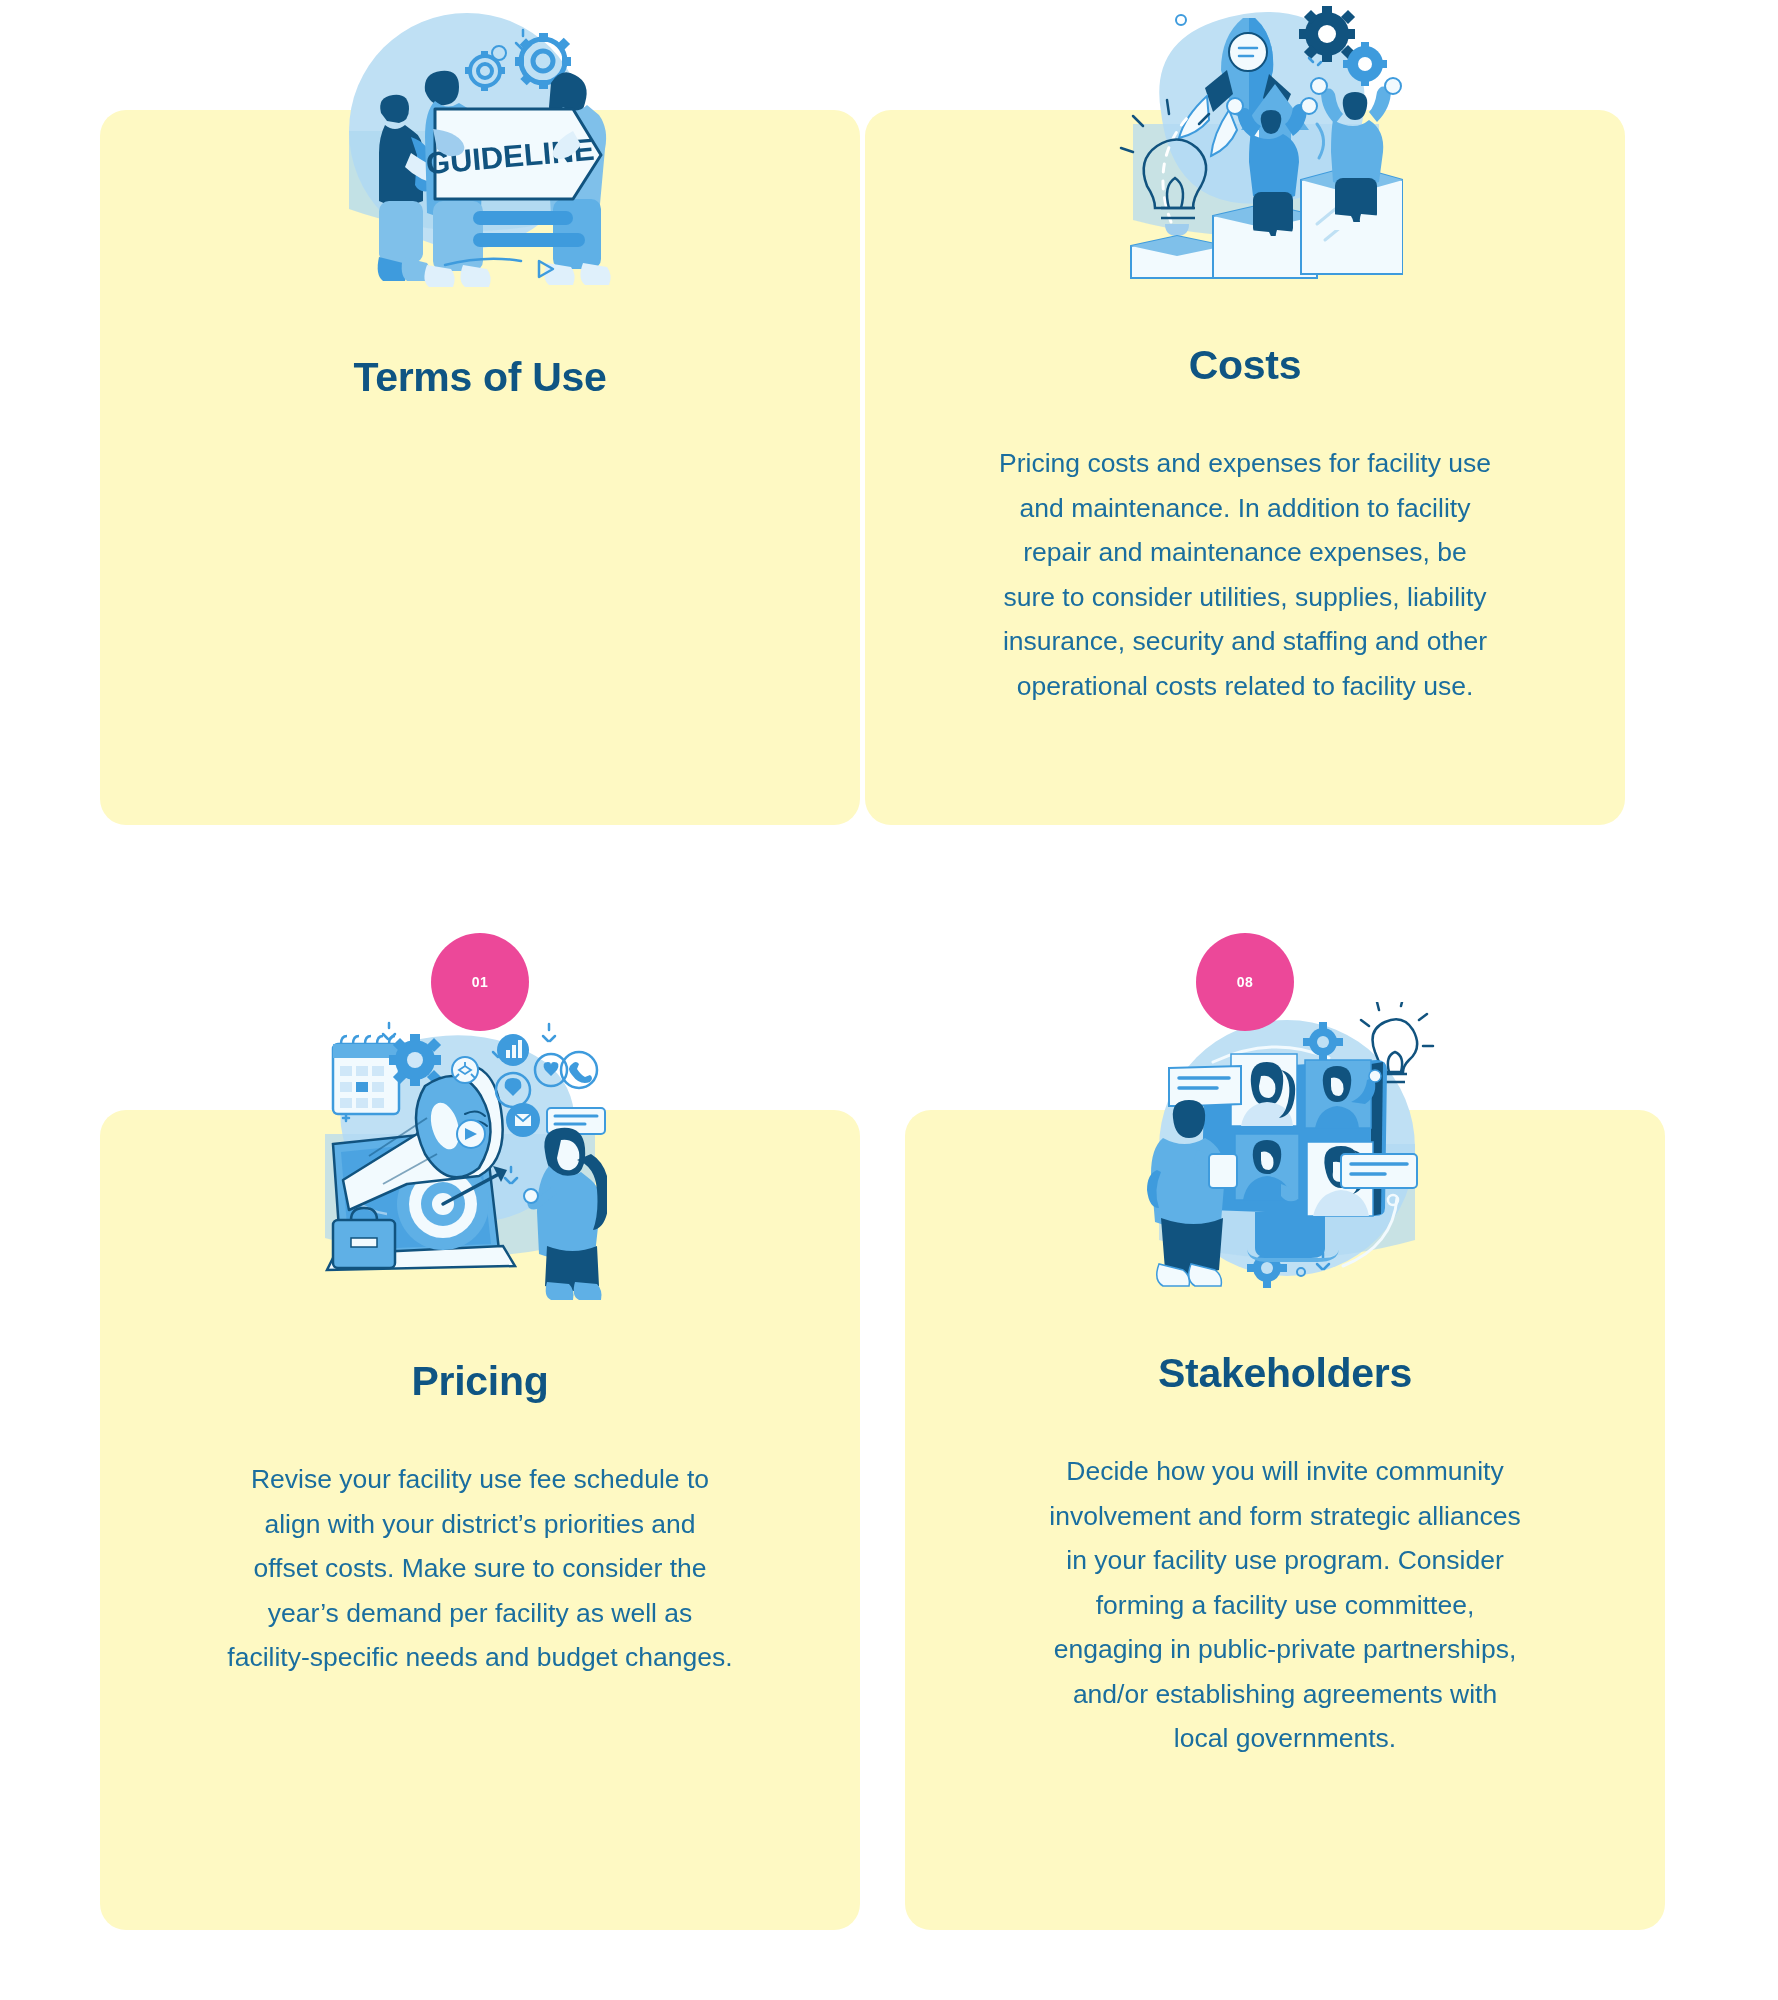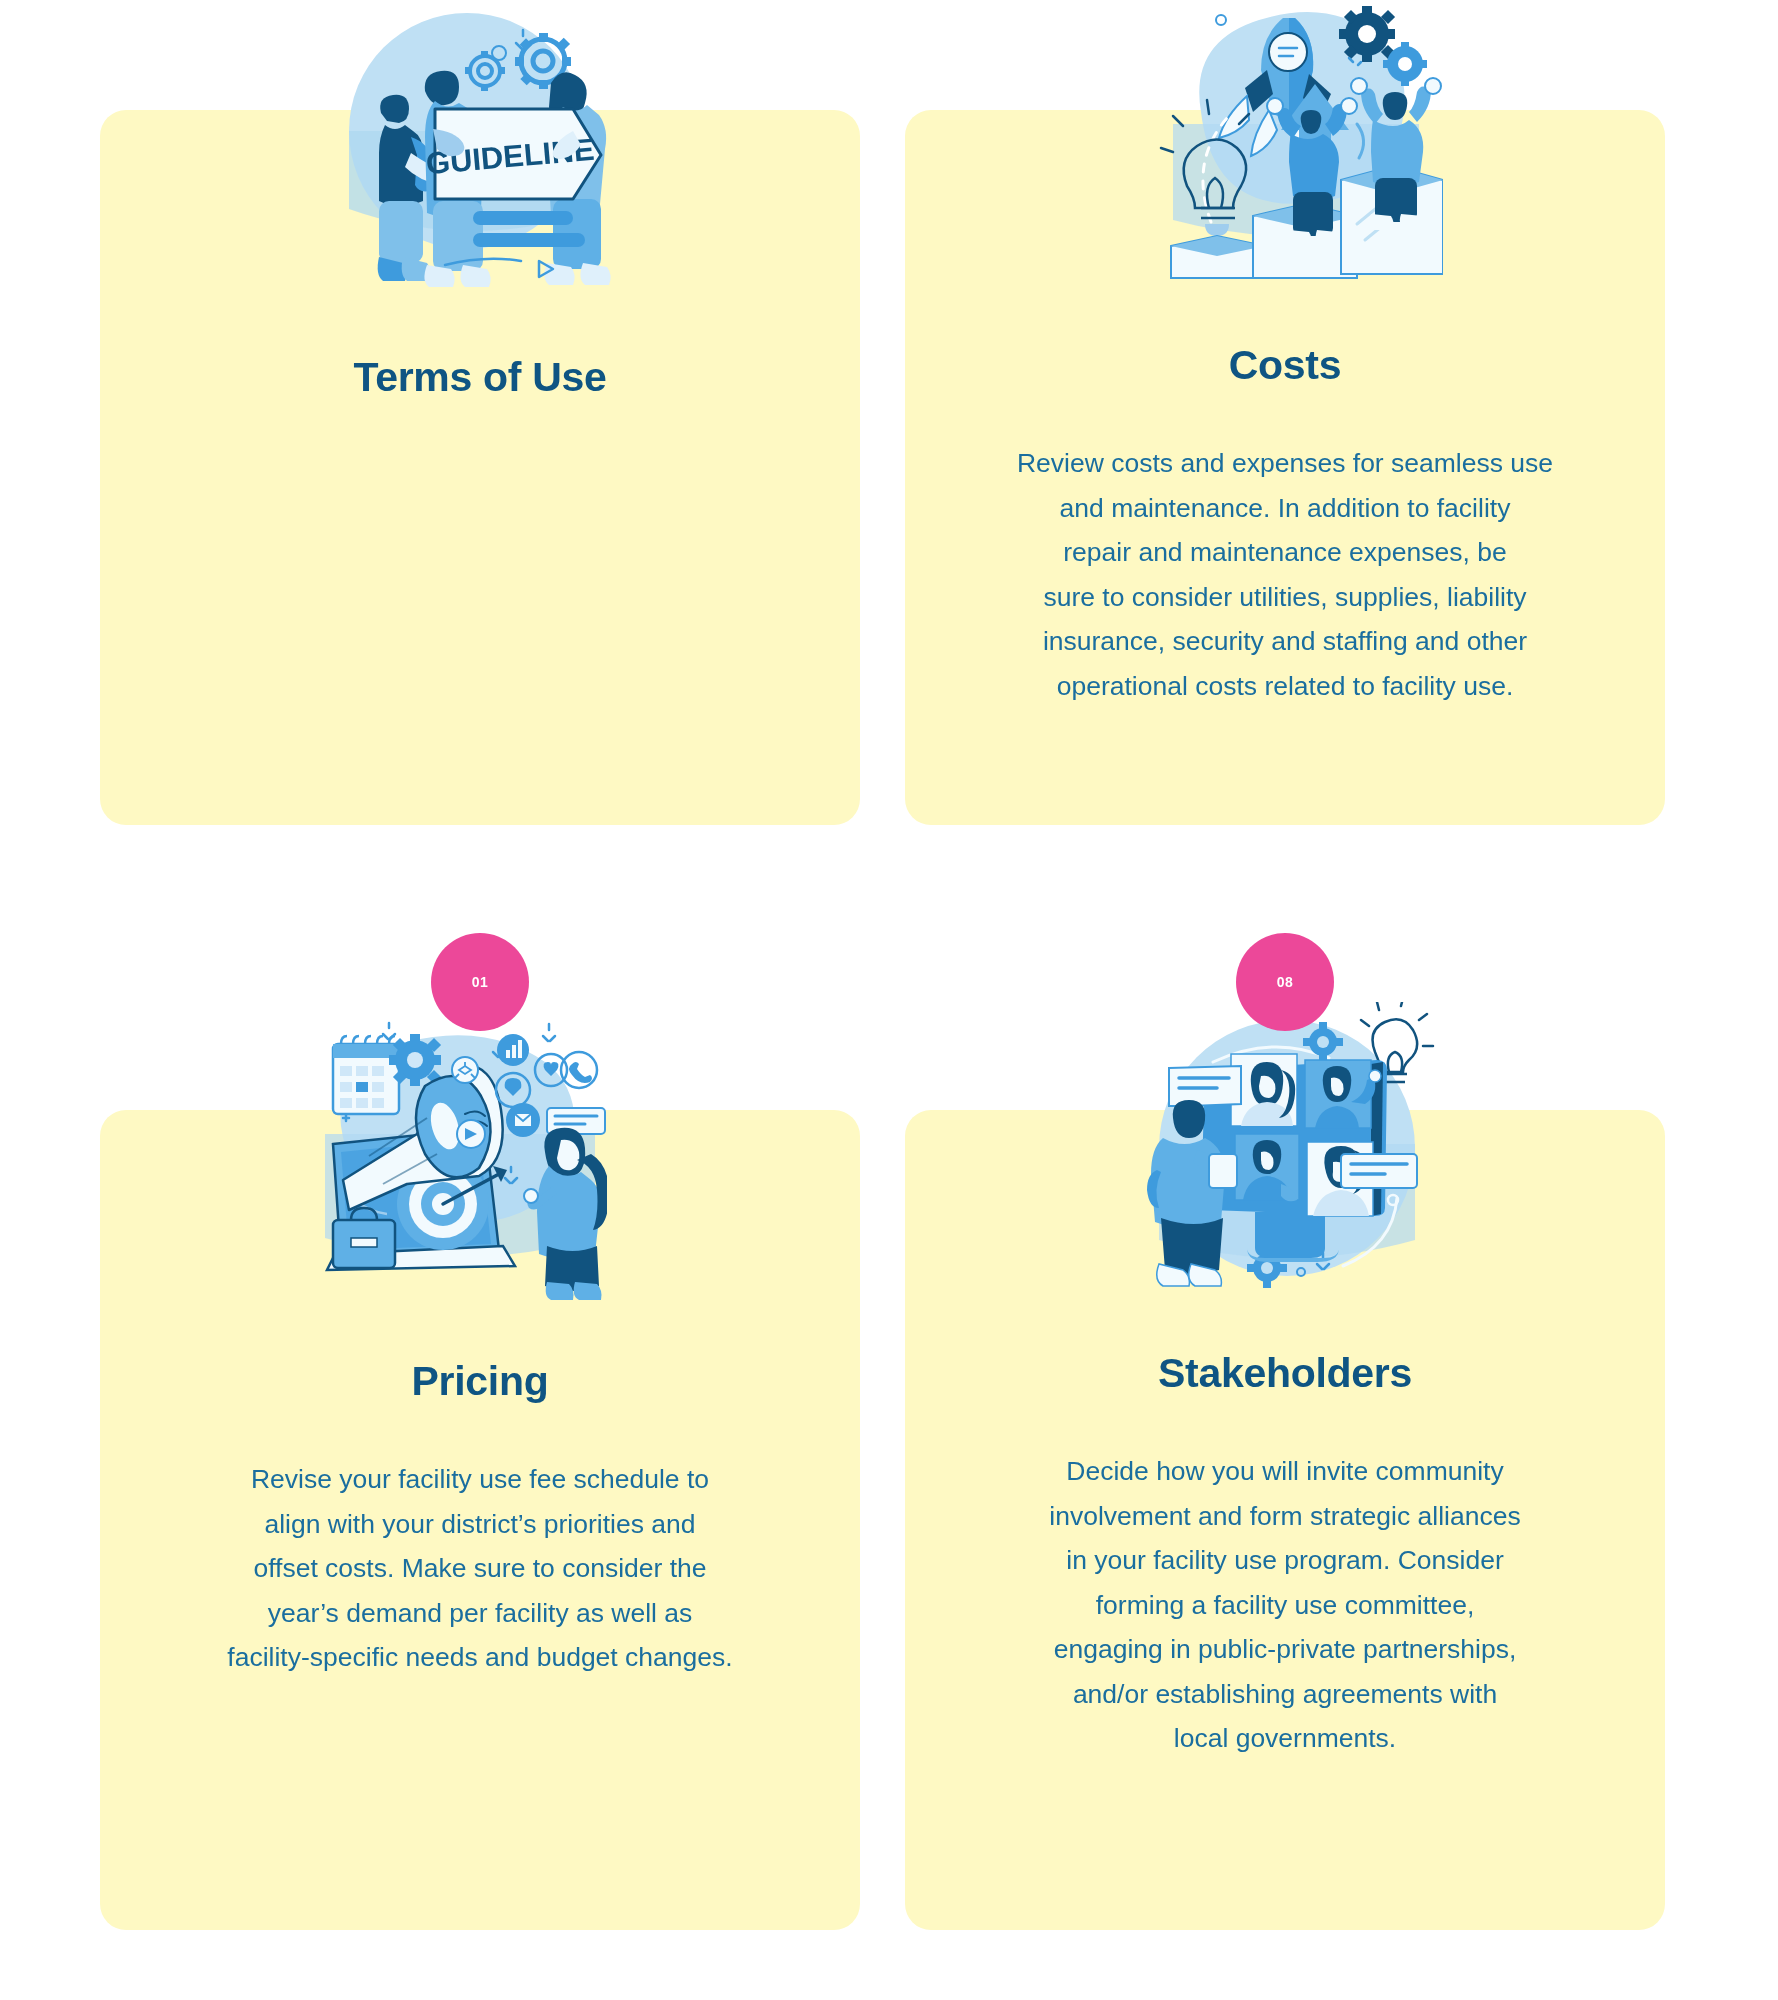--- a/index.html
+++ b/index.html
@@ -14,21 +14,21 @@
     position: relative;
     width: 1778px;
     height: 2000px;
     padding: 0;
   }
   .card-wrap {
     position: absolute;
     width: 760px;
   }
   .card-wrap.c1 { left: 100px;  top: 110px; }
-  .card-wrap.c2 { left: 905px;  top: 110px; }
+  .card-wrap.c2 { left: 865px;  top: 110px; }
   .card-wrap.c3 { left: 100px;  top: 1110px; }
   .card-wrap.c4 { left: 905px;  top: 1110px; }
 
   .illus {
     position: absolute;
     width: 300px;
     height: 300px;
     left: 50%;
     transform: translateX(-50%);
     top: -105px;
@@ -254,21 +254,21 @@
       <circle cx="216" cy="94" r="8" fill="#f2fafe" stroke="#3e9bdd" stroke-width="2"></circle>
       <circle cx="290" cy="94" r="8" fill="#f2fafe" stroke="#3e9bdd" stroke-width="2"></circle>
       <rect x="232" y="186" width="42" height="44" rx="8" fill="#11537f"></rect>
       <path d="M228 222 q-4 12 4 16 l18 0 q2 -8 -2 -14 z" fill="#f2fafe"></path>
       <path d="M258 222 q-4 12 6 16 l20 0 q2 -8 -4 -14 z" fill="#f2fafe"></path>
       <path d="M214 132 q12 16 2 34" fill="none" stroke="#5fb0e6" stroke-width="3" stroke-linecap="round"></path>
     </svg>
 
     <div class="card h2">
       <div class="card-title">Costs</div>
-      <div class="card-body">Review costs and expenses for seamless use
+      <div class="card-body">Pricing costs and expenses for facility use
 and maintenance. In addition to facility
 repair and maintenance expenses, be
 sure to consider utilities, supplies, liability
 insurance, security and staffing and other
 operational costs related to facility use.</div>
     </div>
     <div class="badge">08</div>
   </div>
 
   <div class="card-wrap c4">

